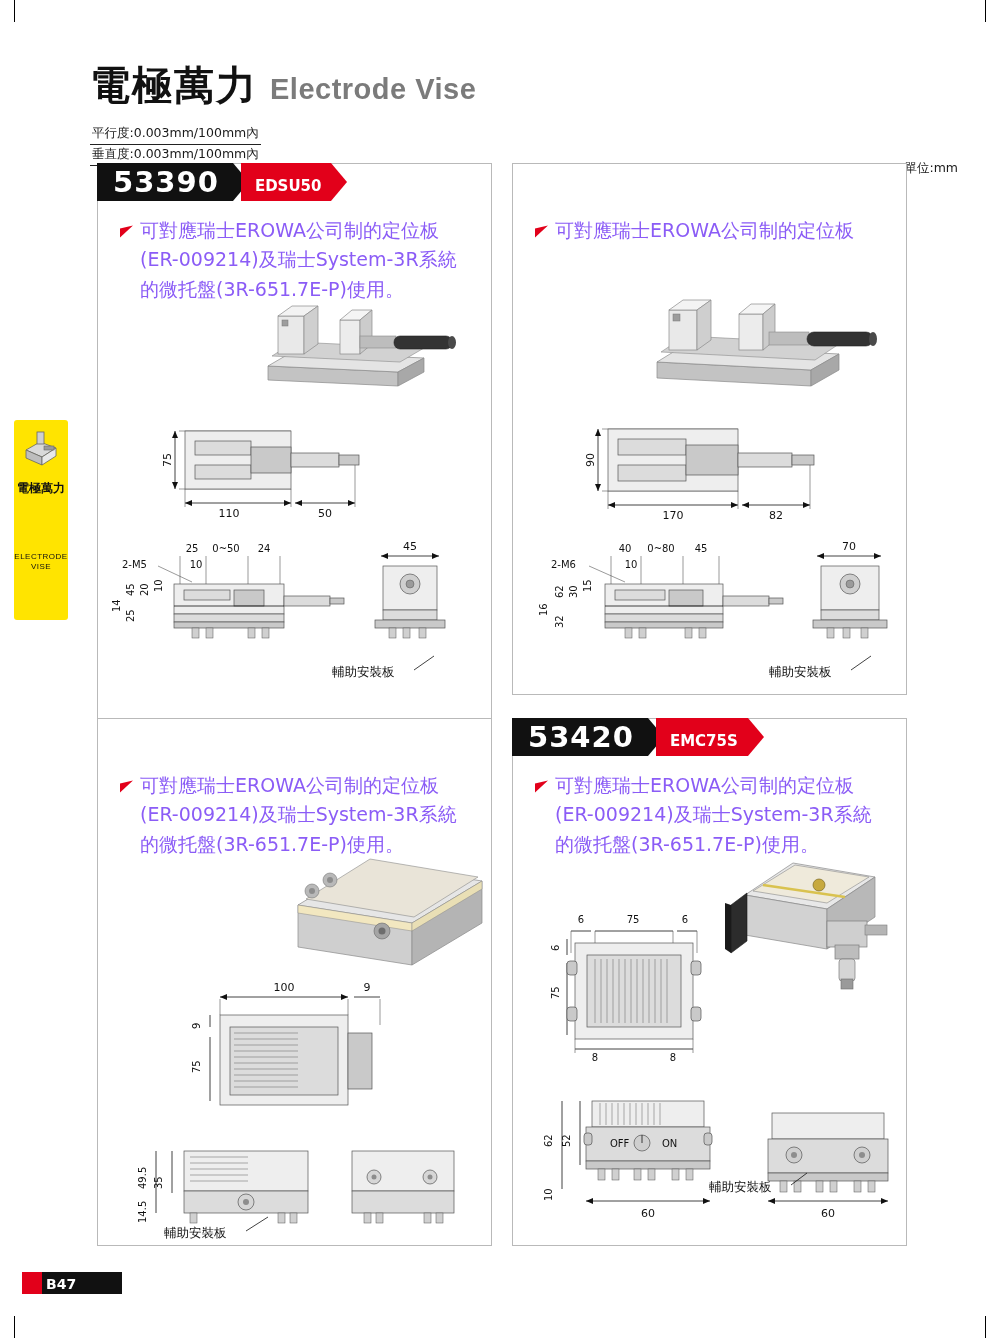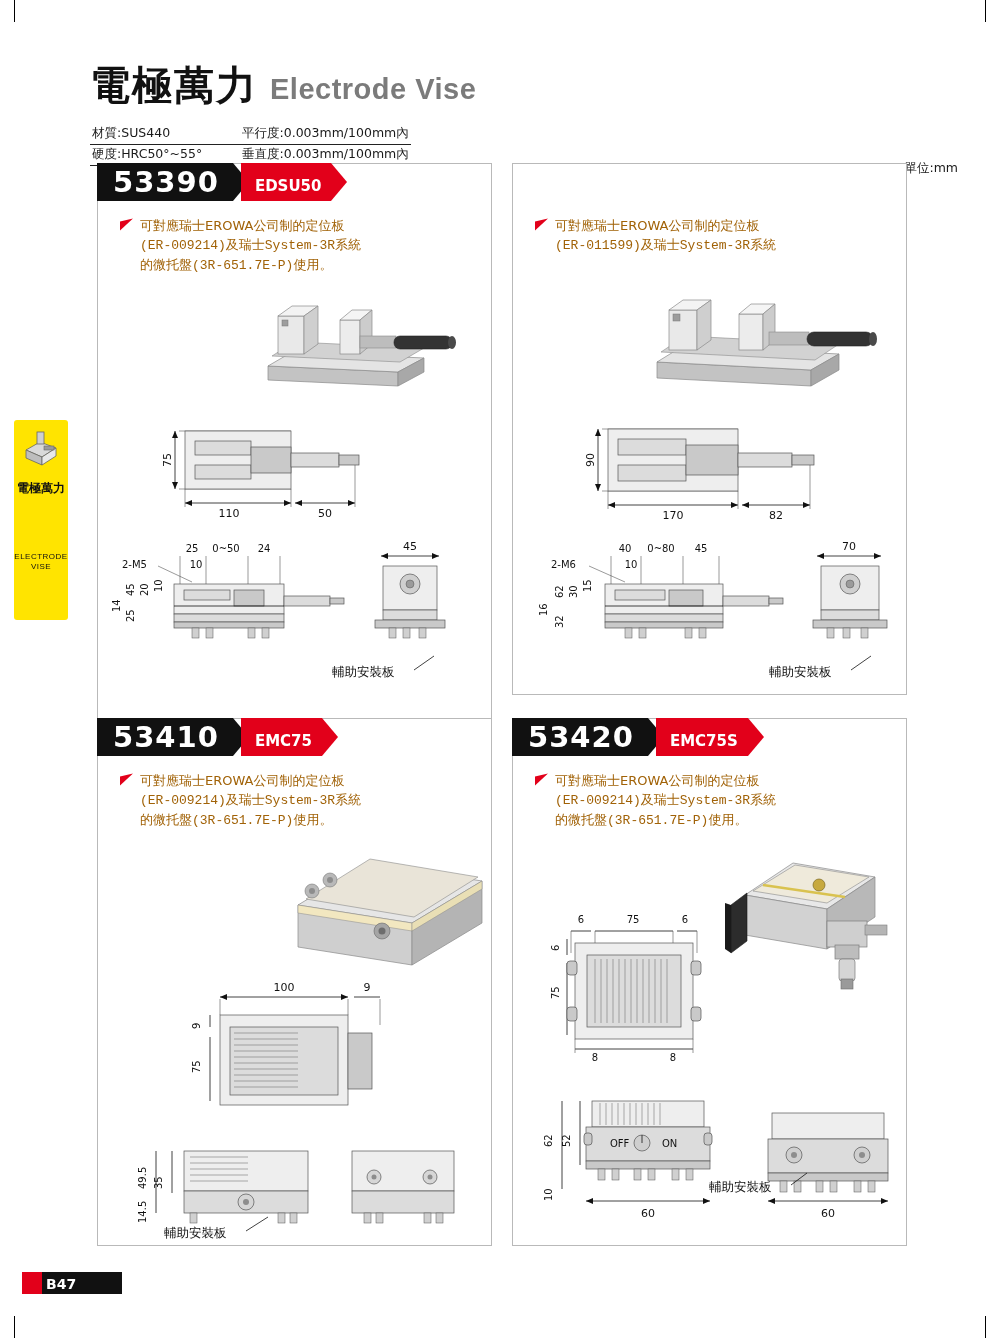--- a/index.html
+++ b/index.html
@@ -96,24 +96,24 @@
   
   .desc { position:absolute; left:22px; top:52px; width:350px; }
   .bullet {
     display:inline-block; width:0; height:0;
     border-left:13px solid #e2001a; border-bottom:9px solid transparent;
     border-top:0 solid transparent;
     transform:skewY(-12deg);
     margin-right:7px; vertical-align:1px;
   }
   .desc p {
-    margin:0; font-size:13px; line-height:1.55; color:#a16207;
+    margin:0; font-size:19px; line-height:1.55; color:#8b5cf6;
     font-family:"DejaVu Sans", sans-serif;
   }
-  .desc p.ind { padding-left:20px;font-family:Liberation Mono, monospace; }
+  .desc p.ind { padding-left:20px; }
 
   
   .draw { position:absolute; }
   svg { display:block; }
   .dim { font-family:"DejaVu Sans", sans-serif; font-size:11px; fill:#111; }
   .dim.sm { font-size:10px; }
   .cn { font-family:"DejaVu Sans", sans-serif; font-size:12.5px; fill:#111; }
   .ln { stroke:#111; stroke-width:.8; fill:none; }
   .lnl { stroke:#555; stroke-width:.6; fill:none; }
   .part { fill:#dcdcdc; stroke:#555; stroke-width:.7; }
@@ -140,24 +140,21 @@
   <div class="crop tl-v"></div>
   <div class="crop tr-v"></div>
   <div class="crop bl-v"></div>
   <div class="crop br-v"></div>
 
   <div class="header">
     <span class="title-cn">電極萬力</span><span class="title-en">Electrode Vise</span>
   </div>
 
   <div class="specs">
-    <div class="spec-col left">
-      <div class="spec-row">材質:SUS440</div>
-      <div class="spec-row">硬度:HRC50°~55°</div>
-    </div><div class="spec-col">
+    <div class="spec-col">
       <div class="spec-row">平行度:0.003mm/100mm內</div>
       <div class="spec-row">垂直度:0.003mm/100mm內</div>
     </div>
   </div>
 
   <div class="unit">單位:mm</div>
 
   <div class="side-tab">
     <svg class="thumb" viewBox="0 0 38 40">
       <polygon points="4,22 18,14 34,20 20,29" fill="#d9d9d9" stroke="#666" stroke-width=".8"></polygon>
@@ -293,21 +290,20 @@
     <svg class="draw" style="left:228px; top:490px;" width="160" height="36" viewBox="0 0 160 36">
       <text class="cn" x="6" y="22">輔助安裝板</text>
       <line class="ln" x1="88" y1="16" x2="108" y2="2"></line>
     </svg>
   </div>
 
   <div class="panel p2">
 
     <div class="desc">
       <p><span class="bullet"></span><span>可對應瑞士EROWA公司制的定位板</span></p>
-      <p class="ind">(ER-011599)及瑞士System-3R系統</p>
     </div>
 
     <div class="draw" style="left:130px; top:128px;">
       <svg width="250" height="112" viewBox="0 0 250 112">
         <polygon points="14,70 14,86 168,94 168,78" fill="#c3c3c3" stroke="#8a8a8a" stroke-width=".7"></polygon>
         <polygon points="14,70 40,54 196,62 168,78" fill="#e4e4e4" stroke="#8a8a8a" stroke-width=".7"></polygon>
         <polygon points="168,78 196,62 196,78 168,94" fill="#a8a8a8" stroke="#8a8a8a" stroke-width=".7"></polygon>
         <polygon points="18,60 42,44 196,52 172,68" fill="#d2d2d2" stroke="#8a8a8a" stroke-width=".6"></polygon>
         <rect x="26" y="18" width="28" height="40" fill="#e9e9e9" stroke="#8a8a8a" stroke-width=".7"></rect>
         <polygon points="26,18 40,8 68,8 54,18" fill="#f3f3f3" stroke="#8a8a8a" stroke-width=".7"></polygon>
@@ -402,26 +398,20 @@
         <rect x="58" y="88" width="7" height="10" fill="#d0d0d0" stroke="#555" stroke-width=".5"></rect>
       </svg>
     </div>
     <svg class="draw" style="left:250px; top:490px;" width="160" height="36" viewBox="0 0 160 36">
       <text class="cn" x="6" y="22">輔助安裝板</text>
       <line class="ln" x1="88" y1="16" x2="108" y2="2"></line>
     </svg>
   </div>
 
   <div class="panel p3">
-    <div class="banner">
-      <div class="num">53410</div>
-      <div class="num-arrow"></div>
-      <div class="model">EMC75</div>
-      <div class="model-arrow"></div>
-    </div>
 
     <div class="desc">
       <p><span class="bullet"></span><span>可對應瑞士EROWA公司制的定位板</span></p>
       <p class="ind">(ER-009214)及瑞士System-3R系統</p>
       <p class="ind">的微托盤(3R-651.7E-P)使用。</p>
     </div>
 
     <div class="draw" style="left:192px; top:128px;">
       <svg width="210" height="125" viewBox="0 0 210 125">
         <polygon points="8,58 8,100 122,118 122,76" fill="#cfcfcf" stroke="#8a8a8a" stroke-width=".7"></polygon>

